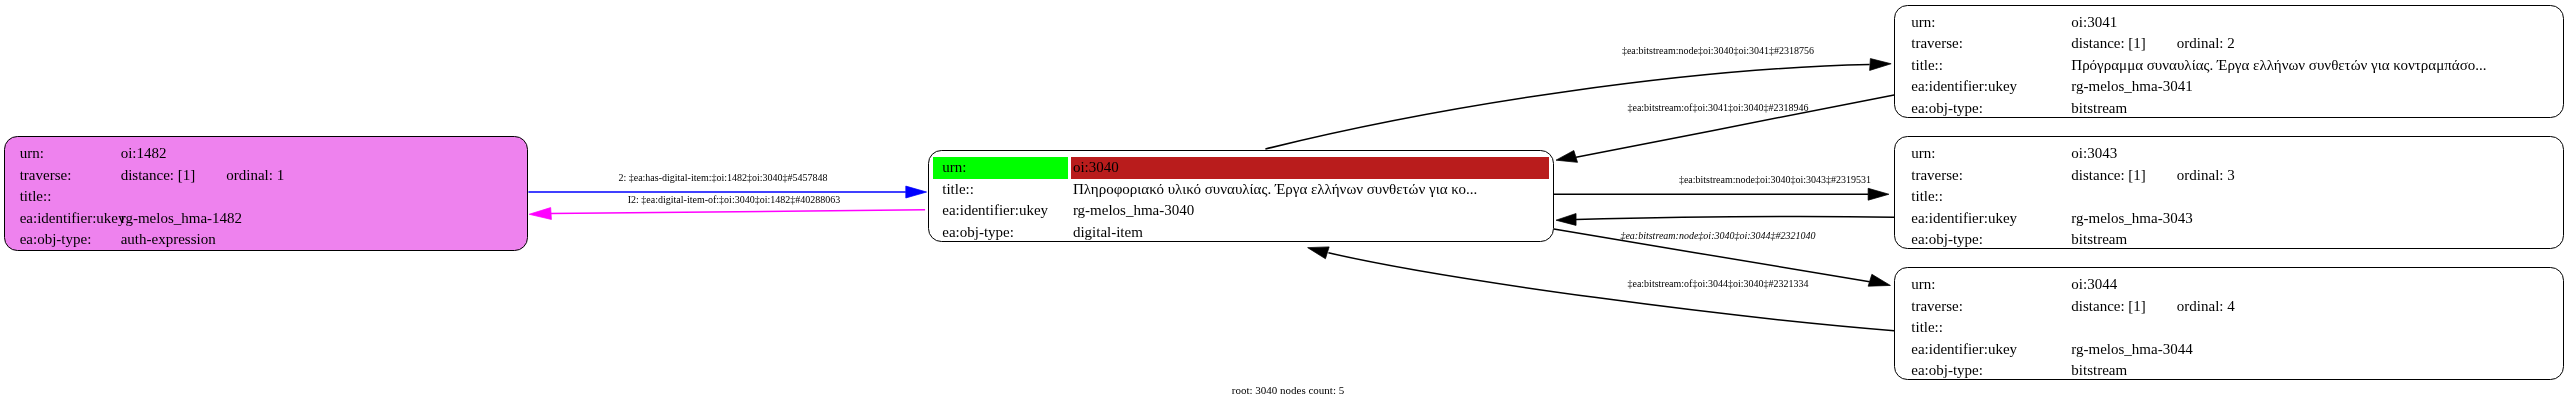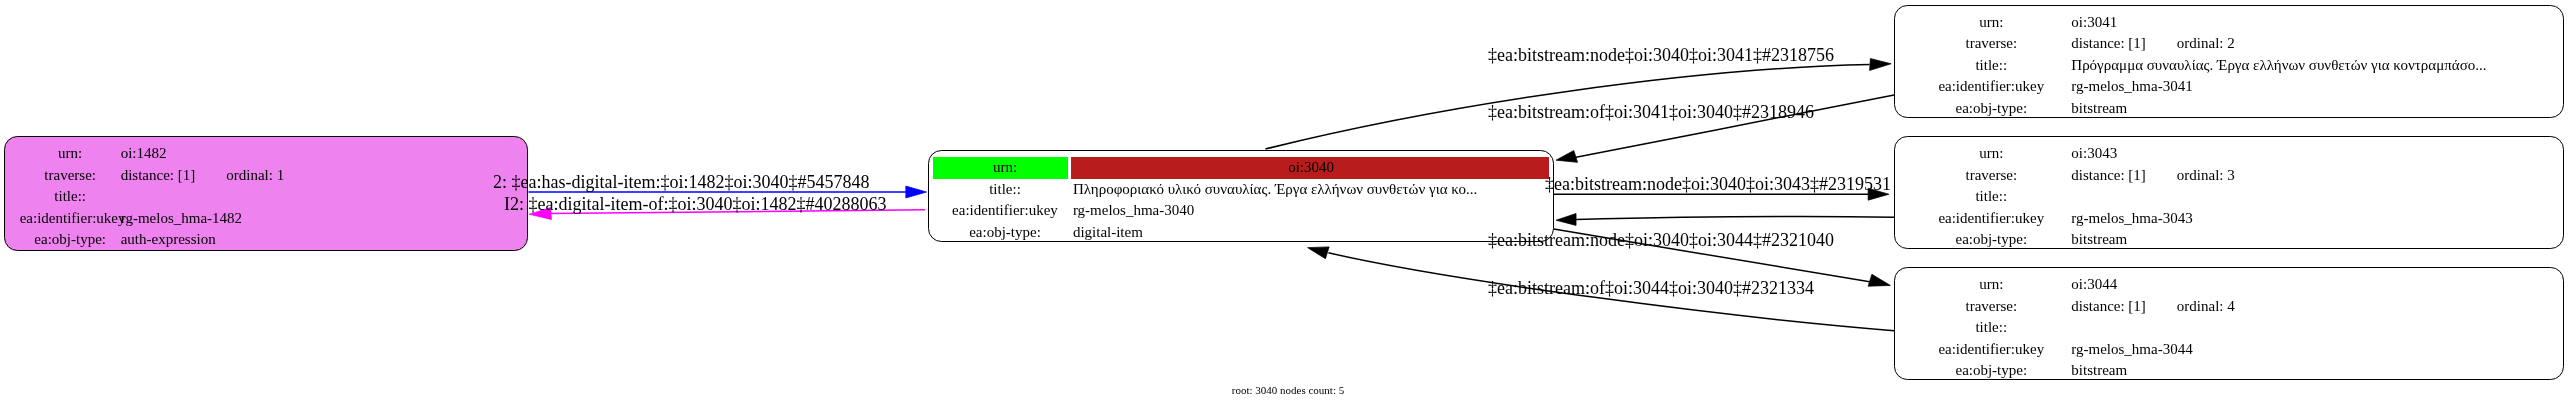--- a/index.html
+++ b/index.html
@@ -7,21 +7,21 @@
           font-family:"Liberation Serif",serif;color:#000;overflow:hidden;}
   svg.edges{position:absolute;left:0;top:0;z-index:1;}
   .s-blk{stroke:#000000;stroke-width:2;fill:none;}
   .s-blue{stroke:#0000ff;stroke-width:2;fill:none;}
   .s-mag{stroke:#ff00ff;stroke-width:2;fill:none;}
   .f-blk{fill:#000000;stroke:#000000;}
   .f-blue{fill:#0000ff;stroke:#0000ff;}
   .f-mag{fill:#ff00ff;stroke:#ff00ff;}
   .node{position:absolute;z-index:2;border:1.5px solid #000;border-radius:13.4px;background:#ffffff;
         display:flex;flex-direction:column;justify-content:space-evenly;padding:6px 0;box-sizing:border-box;}
-  .row{display:flex;align-items:center;white-space:nowrap;font-size:15px;line-height:21.5px;text-align:center;}
+  .row{display:flex;align-items:center;white-space:nowrap;font-size:15px;line-height:21.5px;}
   .lbl{flex:none;}
   .val{flex:none;}
   .val2{margin-left:31px;}
   
   .node-1482{left:3.7px;top:136px;width:524px;height:115px;background:#ee82ee;}
   .node-1482 .row{padding-left:15px;}
   .node-1482 .lbl{width:101px;}
   
   .node-3040{left:928px;top:150px;width:626px;height:92px;}
   .node-3040 .row{padding:0 3.7px;}
@@ -29,29 +29,29 @@
   .node-3040 .val{margin-left:3.7px;padding-left:1.5px;}
   .node-3040 .row-hl .lbl{background:#00ff00;}
   .node-3040 .row-hl .val{background:#b91c1c;flex:1;}
   
   .node-right{left:1894px;width:670px;height:113px;}
   .node-3041{top:4.5px;}
   .node-3043{top:136px;}
   .node-3044{top:267px;}
   .node-right .row{padding-left:16.3px;}
   .node-right .lbl{width:160px;}
-  .edge-label{position:absolute;z-index:3;width:460px;
-              font-size:18px;white-space:nowrap;}
+  .edge-label{position:absolute;z-index:3;width:460px;text-align:center;
+              font-size:10px;white-space:nowrap;}
   #el1{left:493px;top:172px;}
   #el2{left:504px;top:194px;}
   #el3{left:1488px;top:45px;}
   #el4{left:1488px;top:102px;}
   #el5{left:1545px;top:174px;}
   #el6{left:1488px;top:200px;}
-  #el7{left:1488px;top:230px;}
+  #el7{left:1488px;top:230px;font-style:italic;}
   #el8{left:1488px;top:278px;}
   .caption{position:absolute;z-index:3;left:0;right:0;top:384px;text-align:center;font-size:11px;}
 </style>
 </head>
 <body>
 
 <div class="canvas">
 
   <svg class="edges" width="2576" height="410" viewBox="0 0 3471 553">
     <path d="M711,259 L1220,259" class="s-blue"></path>

